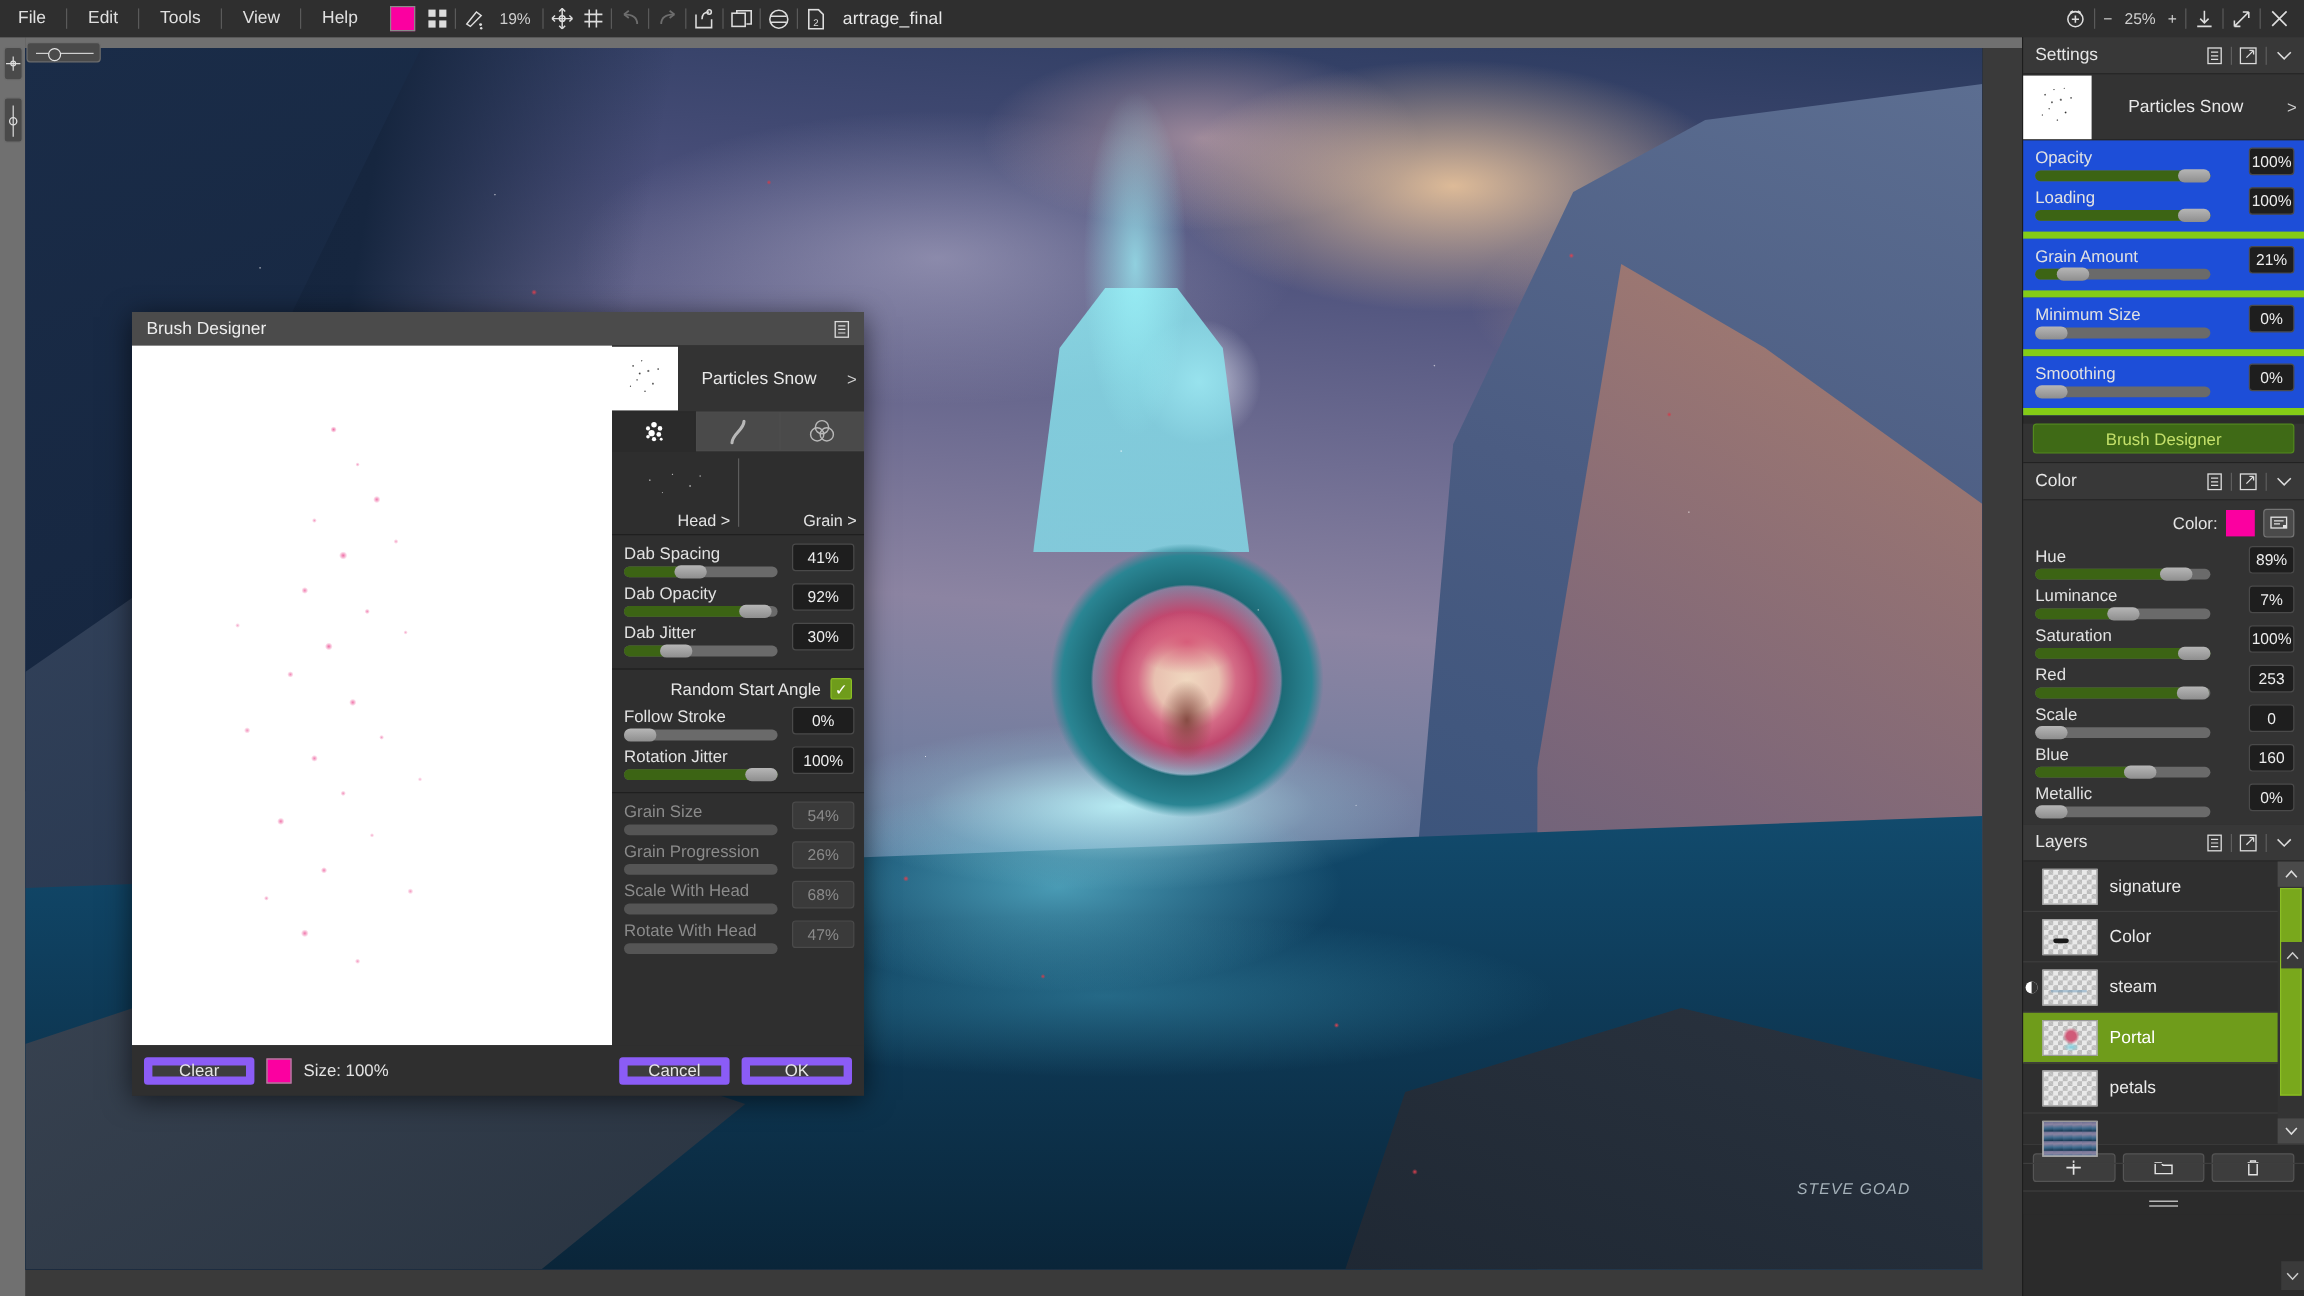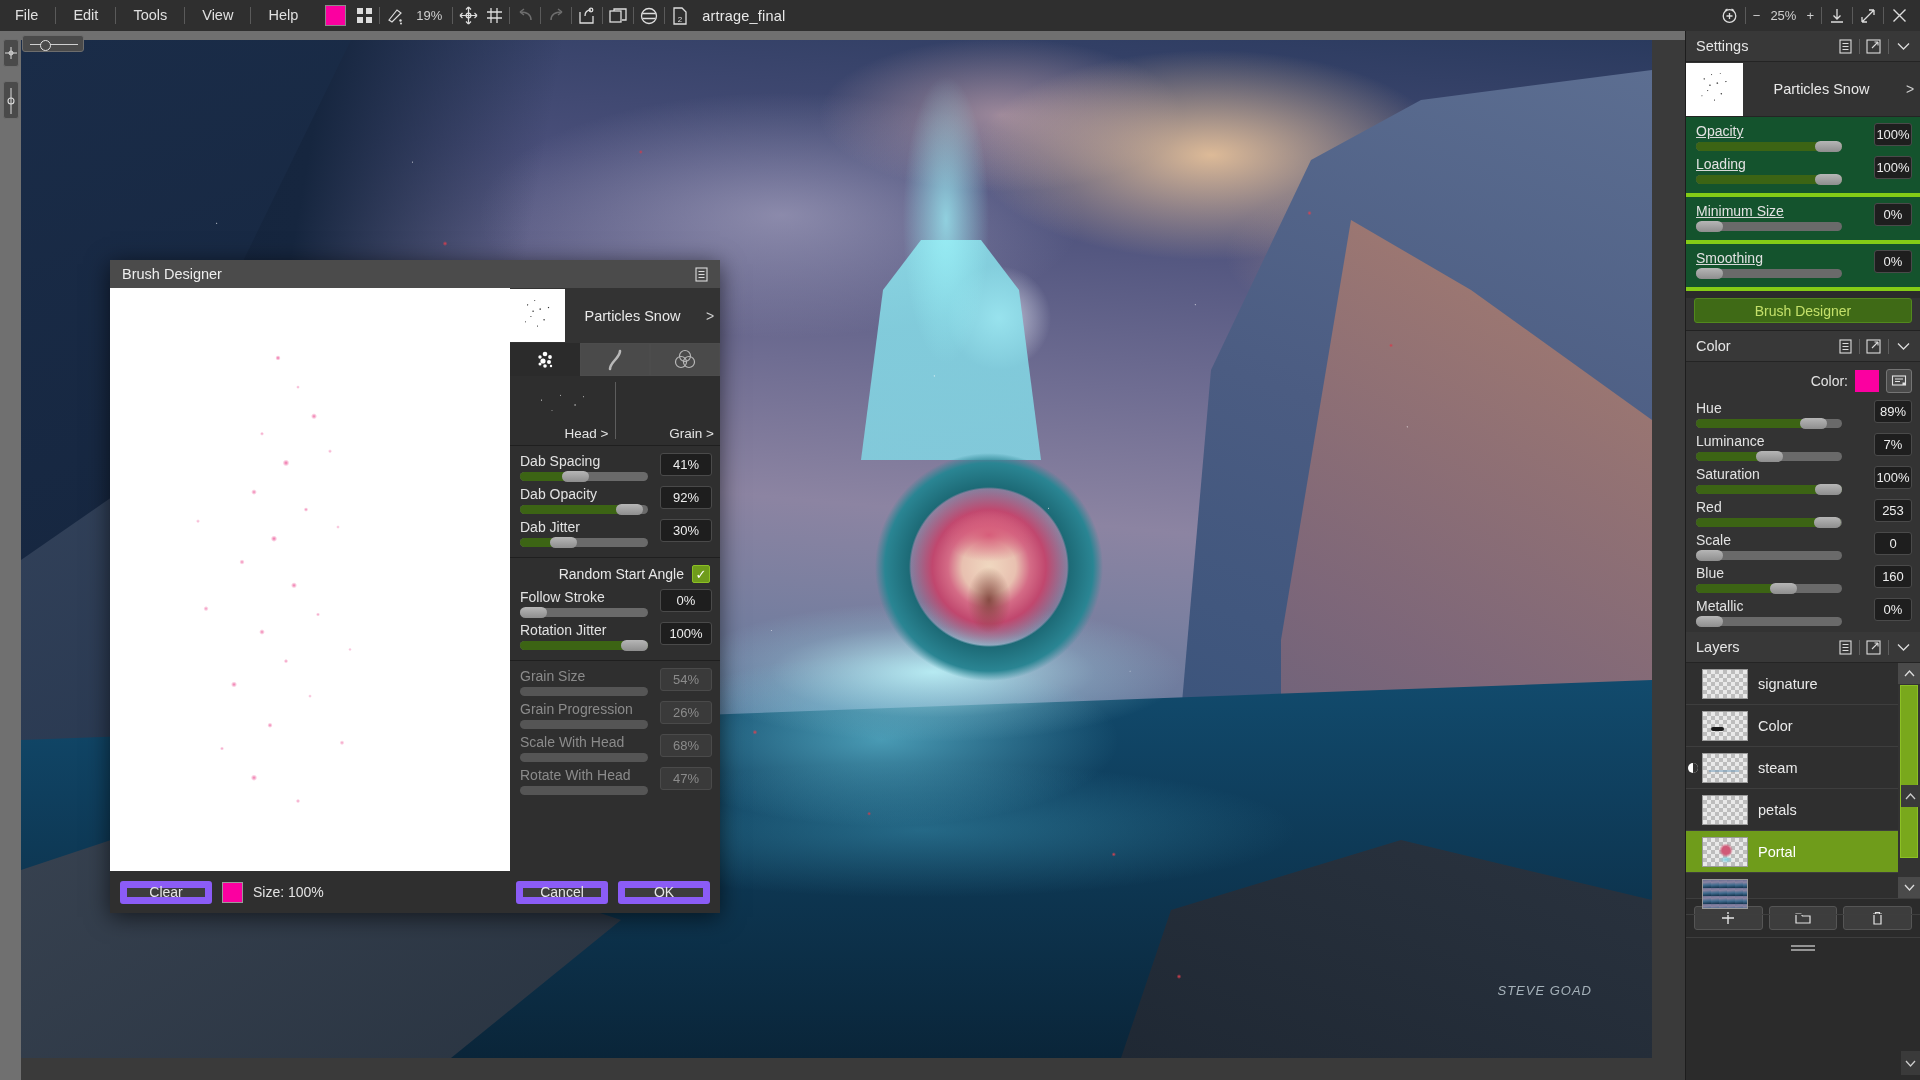--- a/index.html
+++ b/index.html
@@ -49,21 +49,21 @@
     padding:0 6px 0 10px; font-size:14.5px; color:#e6e6e6; border-bottom:1px solid #242424; }
   .panel-hdr .ttl { flex:1; }
   .hdr-ico { width:22px; height:22px; display:flex; align-items:center; justify-content:center; }
   .hdr-sep { width:1px; height:15px; background:#5e5e5e; margin:0 3px; }
 
   .brushrow { height:55px; background:#333; display:flex; align-items:center; border-bottom:1px solid #242424; }
   .brushthumb { width:57px; height:53px; background:#fff; position:relative; overflow:hidden; }
   .brushrow .bname { flex:1; text-align:center; font-size:14.5px; color:#e9e9e9; }
   .brushrow .chev { width:20px; text-align:center; font-size:14px; color:#cfcfcf; }
 
-  .sgroup { background:#14532d; border-bottom:4px solid #84cc16; padding:4px 0 6px;text-decoration:underline; }
+  .sgroup { background:#1d4ed8; border-bottom:6px solid #84cc16; padding:4px 0 6px; }
   .srow { padding:1px 8px 3px 10px; position:relative; }
   .srow .lbl { font-size:14px; color:#e2e2e2; line-height:18px; }
   .srow.dis .lbl { color:#8b8b8b; }
   .track { height:9px; border-radius:5px; background:#6a6a6a; margin-top:2px; width:146px; position:relative; }
   .fill { position:absolute; left:0; top:0; height:9px; border-radius:5px; background:#3c6414; }
   .knob { position:absolute; top:-1px; width:27px; height:11px; border-radius:6px;
     background:linear-gradient(#b6b6b6,#8e8e8e); }
   .srow.dis .track { background:#555; }
   .valbox { position:absolute; right:8px; top:2px; width:38px; height:23px; background:#1e1e1e;
     border:1px solid #4a4a4a; border-radius:3px; color:#eee; font-size:13px;
@@ -433,20 +433,30 @@
     <div class="srow">
       <div class="lbl">Loading</div>
       <div class="track">
         <div class="fill" style="width:100%"></div>
           <div class="knob" style="left:119px"></div>
       </div>
       <div class="valbox">100%</div>
     </div>
   </div>
 
+  <div class="sgroup">
+    <div class="srow">
+      <div class="lbl">Grain Amount</div>
+      <div class="track">
+        <div class="fill" style="width:21%"></div>
+          <div class="knob" style="left:18px"></div>
+      </div>
+      <div class="valbox">21%</div>
+    </div>
+  </div>
 
   <div class="sgroup">
     <div class="srow">
       <div class="lbl">Minimum Size</div>
       <div class="track">
         <div class="fill" style="width:0%"></div>
           <div class="knob" style="left:0px"></div>
       </div>
       <div class="valbox">0%</div>
     </div>
@@ -602,33 +612,33 @@
         <svg width="12" height="12" viewBox="0 0 12 12">
             <circle cx="6" cy="6" r="5" fill="#fff"></circle>
             <path d="M6 1 A5 5 0 0 1 6 11 Z" fill="#333"></path>
           </svg>
       </div>
       <div class="lthumb">
         <div style="position:absolute;left:6px;top:16px;width:30px;height:2px;background:rgba(120,160,190,.55);"></div>
       </div>
       <div class="lname">steam</div>
     </div>
-    <div class="lrow">
-      <div class="lvis"></div>
-      <div class="lthumb"></div>
-      <div class="lname">petals</div>
-    </div>
     <div class="lrow sel">
       <div class="lvis"></div>
       <div class="lthumb">
         <div style="position:absolute;left:14px;top:4px;width:18px;height:22px;background:
           radial-gradient(circle 7px at 50% 38%, #d05a78 0 55%, rgba(208,90,120,0) 100%),
           radial-gradient(ellipse 9px 5px at 50% 80%, #7fd0e0, rgba(127,208,224,0) 75%);"></div>
       </div>
       <div class="lname">Portal</div>
+    </div>
+    <div class="lrow">
+      <div class="lvis"></div>
+      <div class="lthumb"></div>
+      <div class="lname">petals</div>
     </div>
     <div class="lrow">
       <div class="lvis"></div>
       <div class="lthumb" style="background-image:linear-gradient(175deg,#6a6f92 0%,#8c84a2 28%,#3f6b8e 62%,#123049 100%);"></div>
       <div class="lname"></div>
     </div>
 
     <div id="lscroll">
       <div class="arrw">
         <svg width="11" height="7" viewBox="0 0 11 7">

